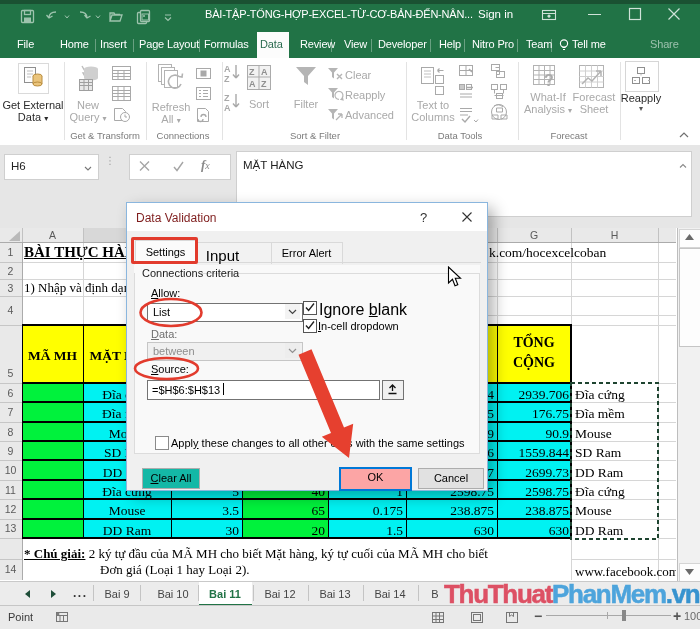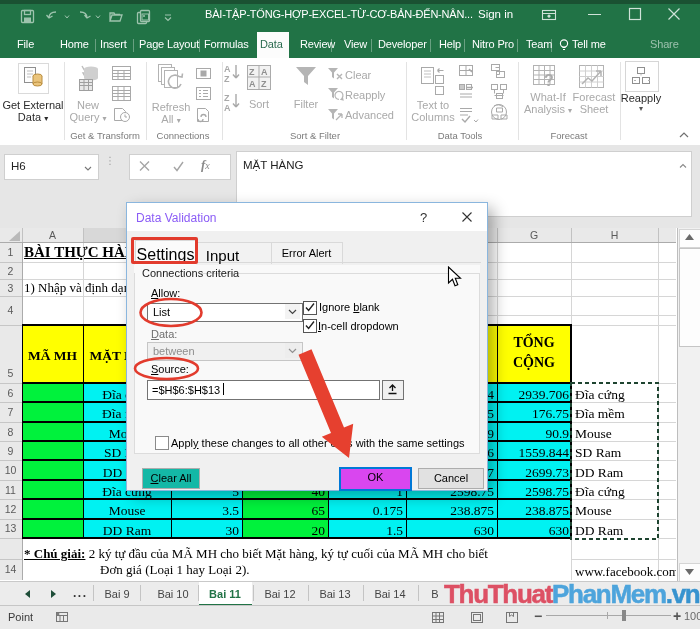--- a/index.html
+++ b/index.html
@@ -347,20 +347,21 @@
 <div class="bl" style="left:171px;top:324px;width:1px;height:215px"></div>
 <div class="bl" style="left:242px;top:324px;width:1px;height:215px"></div>
 <div class="bl" style="left:328px;top:324px;width:1px;height:215px"></div>
 <div class="bl" style="left:406px;top:324px;width:1px;height:215px"></div>
 <div class="bl" style="left:497px;top:324px;width:1px;height:215px"></div>
 <div class="bl" style="left:570px;top:324px;width:2px;height:215px"></div>
 
 <div class="ab sr ws" style="left:0;top:243px;width:126px;height:19px;overflow:hidden">
       <span class="ab ws" style="left:24px;top:1px;font-size:15px;font-weight:bold;text-decoration:underline">BÀI THỰC HÀNH EXCEL CƠ BẢN</span>
     </div>
+<div class="ab sr ws" style="left:489px;top:245px;font-size:13.5px">k.com/hocexcelcoban</div>
 <div class="ab sr ws" style="left:0;top:280px;width:126px;height:17px;overflow:hidden">
       <span class="ab ws" style="left:24px;top:0;font-size:13px">1) Nhập và định dạng dữ liệu</span>
     </div>
 
 <div class="ab sr ct" style="left:22px;top:348px;width:61px;font-size:13.5px;font-weight:bold">MÃ MH</div>
 <div class="ab sr ct" style="left:83px;top:348px;width:88px;font-size:13.5px;font-weight:bold">MẶT HÀNG</div>
 <div class="ab sr ct" style="left:497px;top:333px;width:74px;font-size:14px;font-weight:bold;line-height:20px">TỔNG<br>CỘNG</div>
 
 
 <div class="ab sr ct" style="left:83px;top:385px;width:88px;font-size:13.5px;line-height:19.4px">Đĩa cứng<br>Đĩa mềm<br>Mouse<br>SD Ram<br>DD Ram<br>Đĩa cứng<br>Mouse<br>DD Ram</div>
@@ -444,32 +445,32 @@
 <div class="ab" style="left:534px;top:608px;font-size:14px;color:#555;font-weight:bold">−</div>
 <div class="ab" style="left:546px;top:615px;width:125px;height:1px;background:#a8a8a8"></div>
 <div class="ab" style="left:607px;top:612px;width:1px;height:7px;background:#a8a8a8"></div>
 <div class="ab" style="left:622px;top:610px;width:4px;height:11px;background:#888"></div>
 <div class="ab" style="left:673px;top:608px;font-size:14px;color:#555;font-weight:bold">+</div>
 <div class="ab" style="left:684px;top:610px;font-size:11px;color:#6a6a6a">100%</div>
 
 <div class="ab ws" style="left:444px;top:579px;font-size:26px;font-weight:bold;letter-spacing:-1.3px;-webkit-text-stroke:.5px;font-family:'Liberation Sans',sans-serif"><span style="color:#dd5064">ThuThuat</span><span style="color:#4da4dc">PhanMem</span><span style="color:#3793cf">.vn</span></div>
 <div class="ab" style="left:126px;top:202px;width:360px;height:287px;background:#f0f0f0;border:1px solid #8ab6de;box-shadow:6px 6px 14px rgba(0,0,0,.30)">
 <div class="ab" style="left:0;top:0;width:360px;height:28px;background:#fff"></div>
-<div class="ab" style="left:9px;top:8px;font-size:12px;color:#8b5cf6">Data Validation</div>
+<div class="ab" style="left:9px;top:8px;font-size:12px;color:#7f1d1d">Data Validation</div>
 <div class="ab" style="left:293px;top:7px;font-size:13px;color:#333">?</div>
 <svg class="ab" style="left:334px;top:8px" width="12" height="12" viewBox="0 0 12 12" stroke="#333" stroke-width="1.1">
         <path d="M1.5 1.5 l9 9 M10.5 1.5 l-9 9"></path>
       </svg>
 
 <div class="ab" style="left:8px;top:37px;width:60px;height:23px;background:#fbfbfb;border:1px solid #d9d9d9;border-bottom:none"></div>
 <div class="ab" style="left:68px;top:39px;width:76px;height:21px;background:#f2f2f2;border:1px solid #d9d9d9;border-bottom:none"></div>
 <div class="ab" style="left:144px;top:39px;width:70px;height:21px;background:#f2f2f2;border:1px solid #d9d9d9;border-bottom:none"></div>
 <div class="ab" style="left:7px;top:59px;width:347px;height:1px;background:#d9d9d9"></div>
 <div class="ab" style="left:8px;top:60px;width:61px;height:2px;background:#fbfbfb"></div>
-<div class="ab ct" style="left:8px;top:43px;width:61px;font-size:16px">Settings</div>
+<div class="ab ct" style="left:8px;top:43px;width:61px;font-size:11px">Settings</div>
 <div class="ab ct" style="left:68px;top:44px;width:55px;font-size:15px">Input Message</div>
 <div class="ab ct" style="left:144px;top:44px;width:71px;font-size:11px">Error Alert</div>
 
 <div class="ab" style="left:7px;top:62px;width:346px;height:189px;background:#f9f9f9"></div>
 <div class="ab" style="left:7px;top:70px;width:1px;height:181px;background:#dcdcdc"></div>
 <div class="ab" style="left:352px;top:70px;width:1px;height:181px;background:#dcdcdc"></div>
 <div class="ab" style="left:7px;top:250px;width:346px;height:1px;background:#dcdcdc"></div>
 <div class="ab" style="left:74px;top:70px;width:279px;height:1px;background:#dcdcdc"></div>
 <div class="ab" style="left:15px;top:64px;font-size:11px;color:#1a1a1a">Connections criteria</div>
 
@@ -478,21 +479,21 @@
 <div class="ab" style="left:26px;top:103px;font-size:11px">List</div>
 <div class="ab" style="left:158px;top:101px;width:15px;height:15px;background:#f3f3f3"></div>
 <svg class="ab" style="left:161px;top:106px" width="9" height="6" viewBox="0 0 9 6">
         <path d="M1 1 l3.5 3.5 L8 1" stroke="#444" fill="none" stroke-width="1.2"></path>
       </svg>
 
 <div class="ab" style="left:176px;top:98px;width:12px;height:12px;background:#fff;border:1px solid #555"></div>
 <svg class="ab" style="left:178px;top:100px" width="10" height="9" viewBox="0 0 10 9">
         <path d="M1 4.5 l2.6 3 L9 0.5" stroke="#222" fill="none" stroke-width="1.4"></path>
       </svg>
-<div class="ab" style="left:192px;top:98px;font-size:11px">Ignore <u>b</u>lank</div>
+<div class="ab" style="left:192px;top:98px;font-size:16px">Ignore <u>b</u>lank</div>
 <div class="ab" style="left:176px;top:116px;width:12px;height:12px;background:#fff;border:1px solid #555"></div>
 <svg class="ab" style="left:178px;top:118px" width="10" height="9" viewBox="0 0 10 9">
         <path d="M1 4.5 l2.6 3 L9 0.5" stroke="#222" fill="none" stroke-width="1.4"></path>
       </svg>
 <div class="ab" style="left:191px;top:117px;font-size:11px"><u>I</u>n-cell dropdown</div>
 
 <div class="ab" style="left:24px;top:125px;font-size:11px;color:#6f6f6f"><u>D</u>ata:</div>
 <div class="ab" style="left:20px;top:139px;width:154px;height:17px;background:#f0f0f0;border:1px solid #c6c6c6"></div>
 <div class="ab" style="left:26px;top:142px;font-size:11px;color:#8e8e8e">between</div>
 <div class="ab" style="left:158px;top:140px;width:15px;height:15px;background:#ededed"></div>
@@ -506,21 +507,21 @@
 <div class="ab" style="left:96px;top:180px;width:1px;height:12px;background:#000"></div>
 <div class="ab" style="left:255px;top:177px;width:20px;height:18px;background:#f0f0f0;border:1px solid #737373"></div>
 <svg class="ab" style="left:260px;top:181px" width="11" height="11" viewBox="0 0 11 11" stroke="#111" fill="none" stroke-width="1.3">
         <path d="M5.5 7 V1.5 M2.5 4 L5.5 1 l3 3 M1.5 9.5 h8"></path>
       </svg>
 
 <div class="ab" style="left:28px;top:233px;width:12px;height:12px;background:#fff;border:1px solid #8a8a8a"></div>
 <div class="ab" style="left:44px;top:234px;font-size:11px">Appl<u>y</u> these changes to all other cells with the same settings</div>
 
 <div class="ab ct" style="left:15px;top:265px;width:56px;height:19px;background:#14b8a6;border:1px solid #adadad;font-size:11px;line-height:18px"><u>C</u>lear All</div>
-<div class="ab ct" style="left:212px;top:264px;width:69px;height:20px;background:#d946ef;border:2px solid #0078d7;font-size:11px;line-height:17px">OK</div>
+<div class="ab ct" style="left:212px;top:264px;width:69px;height:20px;background:#fca5a5;border:2px solid #0078d7;font-size:11px;line-height:17px">OK</div>
 <div class="ab ct" style="left:291px;top:265px;width:64px;height:19px;background:#e1e1e1;border:1px solid #adadad;font-size:11px;line-height:18px">Cancel</div>
 </div>
 
 <div class="ab" style="left:131px;top:237px;width:61px;height:21px;border:3px solid #e23b2d;border-radius:2px"></div>
 <svg class="ab" style="left:138px;top:297px" width="66" height="31" viewBox="0 0 66 31" fill="none">
       <ellipse cx="33" cy="15.5" rx="30.5" ry="13.5" stroke="#e23b2d" stroke-width="2.6"></ellipse>
     </svg>
 <svg class="ab" style="left:133px;top:356px" width="67" height="25" viewBox="0 0 67 25" fill="none">
       <ellipse cx="33.5" cy="12.5" rx="31.5" ry="10.5" stroke="#e23b2d" stroke-width="2.6"></ellipse>
     </svg>

